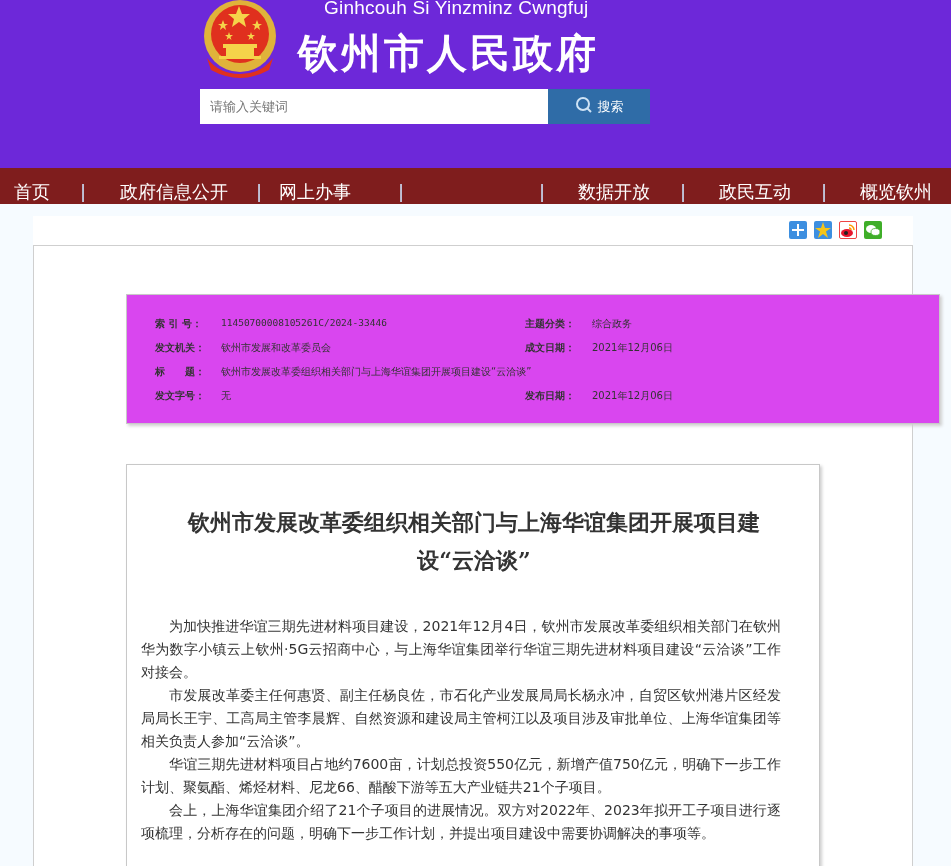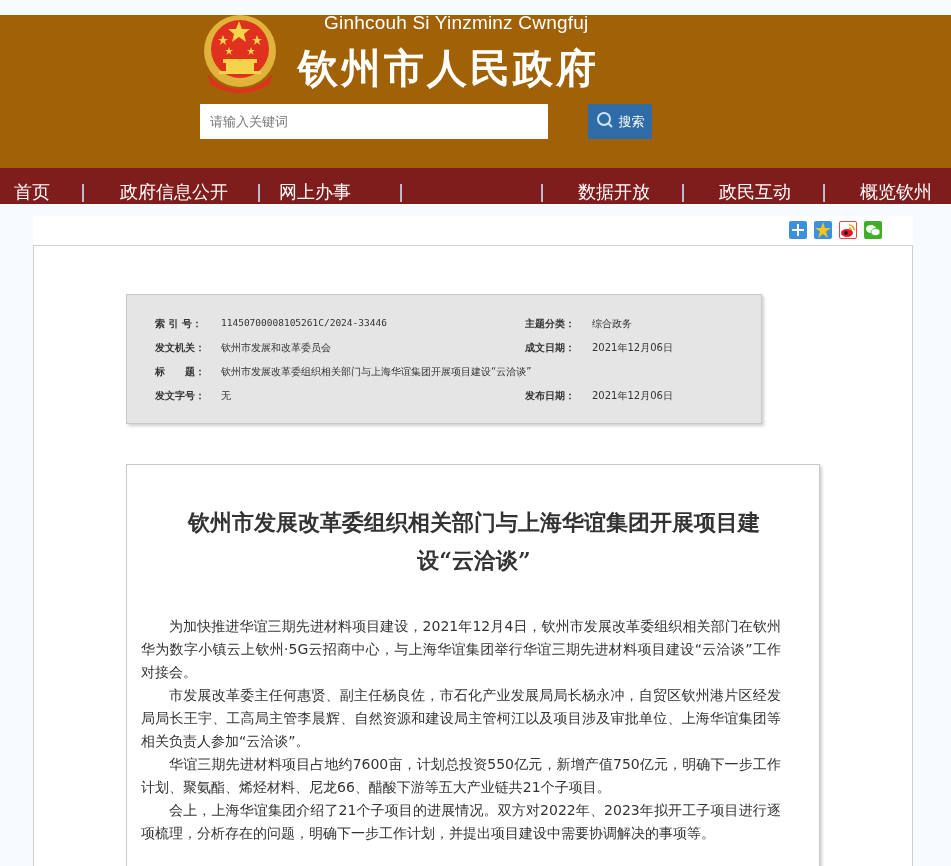--- a/index.html
+++ b/index.html
@@ -1,30 +1,30 @@
 <!DOCTYPE html>
 <html><head>
 <meta charset="utf-8">
 <style>
   html, body { margin:0; padding:0; }
   body { width:951px; height:866px; overflow:hidden; background:#f6fbff; font-family:"DejaVu Sans", sans-serif; position:relative; }
-  .header { position:absolute; left:0; top:15px; width:951px; height:168px; background:#a16207; }
+  .header { position:absolute; left:0; top:0; width:951px; height:168px; background:#6d28d9; }
   .emblem { position:absolute; left:199px; top:0; width:82px; height:78px; }
   .pinyin { position:absolute; left:324px; top:-3px; color:#fff; font-family:"Liberation Sans", sans-serif; font-size:19px; letter-spacing:0.2px; white-space:nowrap; }
   .site-title { position:absolute; left:298px; top:26px; color:#fff; font-size:40px; font-weight:bold; letter-spacing:3px; white-space:nowrap; }
   .search-input { position:absolute; left:200px; top:89px; width:348px; height:35px; background:#fff; border:none; box-sizing:border-box; padding:8px 10px; font-size:13px; color:#333; font-family:"DejaVu Sans", sans-serif; outline:none; }
   .search-input::placeholder { color:#777; }
-  .search-btn { position:absolute; left:548px; top:89px; width:64px; height:35px; background:#2f6ca7; color:#fff; display:flex; align-items:center; justify-content:center; gap:5px; font-size:13px; cursor:pointer;margin-left:40px; }
+  .search-btn { position:absolute; left:548px; top:89px; width:102px; height:35px; background:#2f6ca7; color:#fff; display:flex; align-items:center; justify-content:center; gap:5px; font-size:13px; cursor:pointer; }
   .nav { position:absolute; left:0; top:168px; width:951px; height:36px; background:#7f1d1d; }
   .nav-item { position:absolute; top:0; height:48px; line-height:48px; color:#fff; font-size:18px; white-space:nowrap; cursor:pointer; }
   .nav-sep { position:absolute; top:0; height:48px; line-height:48px; color:#cfe6ff; font-size:18px; }
   .container { position:absolute; left:33px; top:216px; width:880px; height:650px; background:#fff; }
   .share { position:absolute; top:221px; width:18px; height:18px; border-radius:2px; cursor:pointer; }
   .frame { position:absolute; left:33px; top:245px; width:880px; height:640px; border:1px solid #cfcfcf; box-sizing:border-box; background:#fff; }
-  .info-box { position:absolute; left:126px; top:294px; width:636px; height:130px; border:1px solid #c8c8c8; box-sizing:border-box; background:#e5e5e5; box-shadow:2px 2px 3px #cfcfcf; font-size:10px; color:#333; }
+  .info-box { position:absolute; left:126px; top:294px; width:814px; height:130px; border:1px solid #c8c8c8; box-sizing:border-box; background:#d946ef; box-shadow:2px 2px 3px #cfcfcf; font-size:10px; color:#333; }
   .info-label { position:absolute; font-weight:bold; color:#333; white-space:nowrap; }
   .info-val { position:absolute; color:#333; white-space:nowrap; }
   .article-box { position:absolute; left:126px; top:464px; width:694px; height:420px; border:1px solid #c8c8c8; box-sizing:border-box; background:#fff; box-shadow:2px 2px 3px #cfcfcf; }
   .art-title { position:absolute; left:40px; top:38px; width:614px; text-align:center; font-family:"DejaVu Serif", serif; font-size:22px; line-height:38px; color:#333; font-weight:bold; }
   .art-body { position:absolute; left:14px; top:150px; width:640px; font-size:14px; line-height:23px; color:#333; }
   .art-body p { margin:0; text-indent:2em; text-align:justify; }
 </style>
 </head>
 <body>
 

